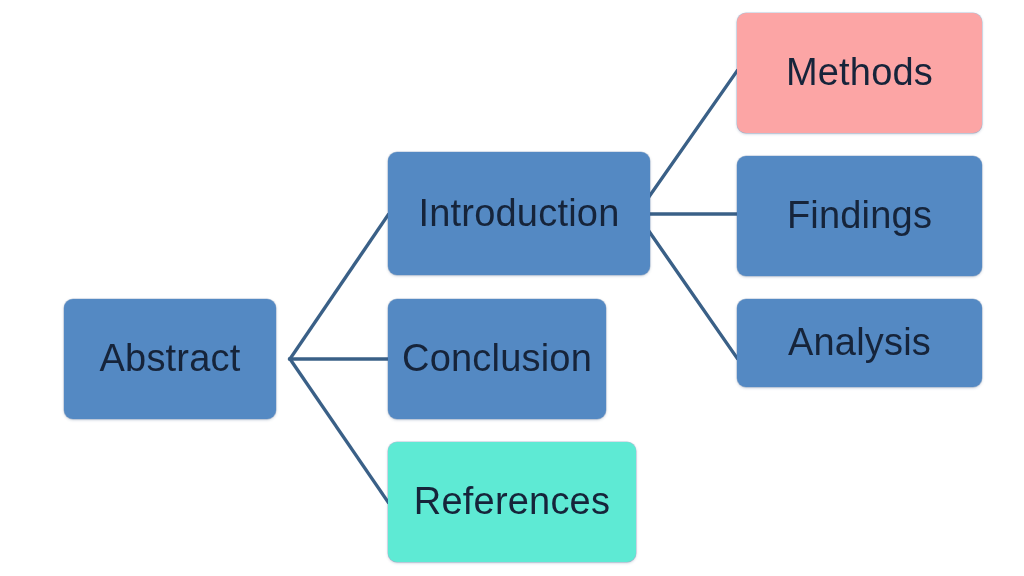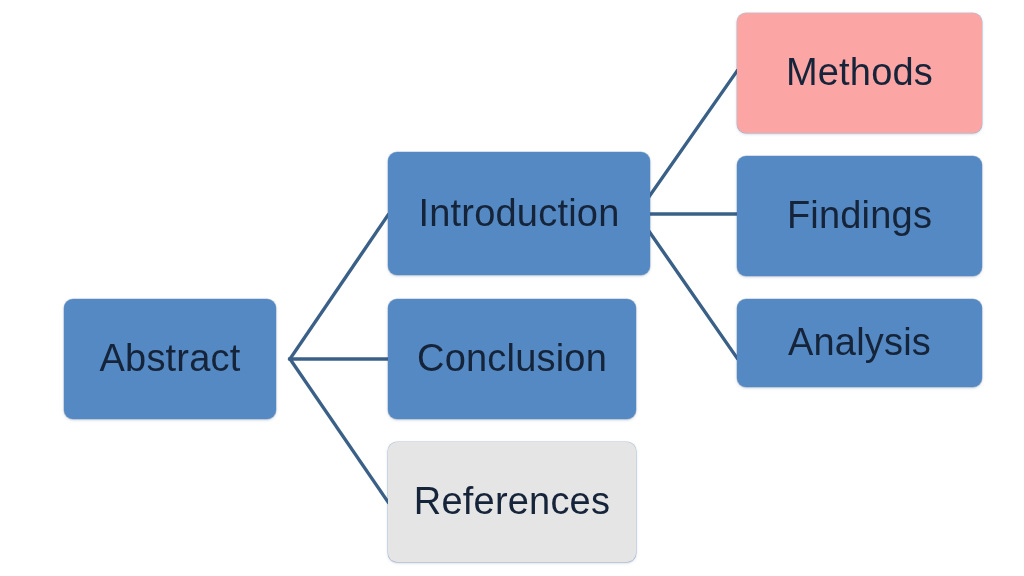--- a/index.html
+++ b/index.html
@@ -45,21 +45,21 @@
   .node .node-label {
     display: block;
     transform: translateY(-1px);
   }
 
   
   #node-abstract   { left: 40px;  top: 299px; width: 212px; height: 120px; margin-left: 24px; }
 
   
   #node-introduction { left: 388px; top: 152px; width: 262px; height: 123px; }
-  #node-conclusion   { left: 388px; top: 299px; width: 248px; height: 120px; }
+  #node-conclusion   { left: 388px; top: 299px; width: 218px; height: 120px; }
   #node-references   { left: 388px; top: 442px; width: 248px; height: 120px; }
 
   
   #node-methods  { left: 737px; top: 13px;  width: 245px; height: 120px; }
   #node-findings { left: 737px; top: 156px; width: 245px; height: 120px; }
   #node-analysis { left: 737px; top: 299px; width: 245px; height: 88px; }
 </style>
 </head>
 <body>
 
@@ -87,21 +87,21 @@
   </div>
 
   <div class="node" id="node-introduction" style="background: rgb(84, 137, 195); color: rgb(22, 36, 58);">
     <span class="node-label">Introduction</span>
   </div>
 
   <div class="node" id="node-conclusion" style="background: rgb(84, 137, 195); color: rgb(22, 36, 58);">
     <span class="node-label">Conclusion</span>
   </div>
 
-  <div class="node" id="node-references" style="background: #e5e5e5; color: rgb(22, 36, 58);">
+  <div class="node" id="node-references" style="background: #5eead4; color: rgb(22, 36, 58);">
     <span class="node-label">References</span>
   </div>
 
   <div class="node" id="node-methods" style="background: #fca5a5; color: rgb(22, 36, 58);">
     <span class="node-label">Methods</span>
   </div>
 
   <div class="node" id="node-findings" style="background: rgb(84, 137, 195); color: rgb(22, 36, 58);">
     <span class="node-label">Findings</span>
   </div>

